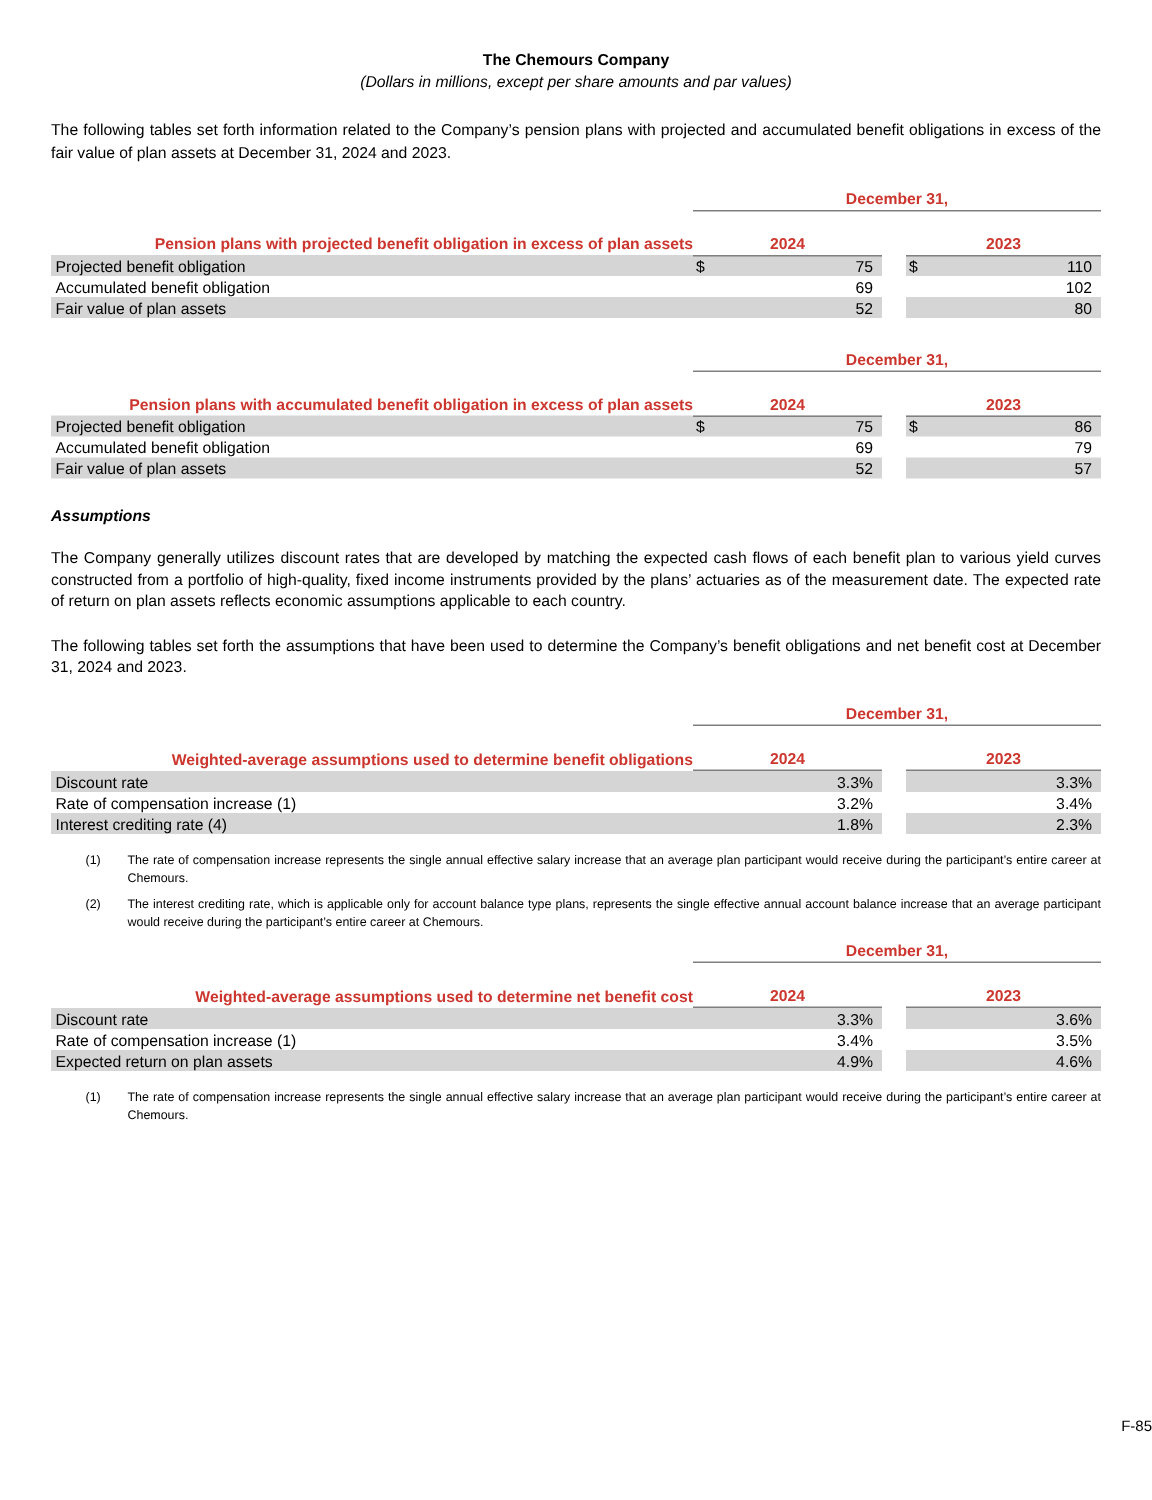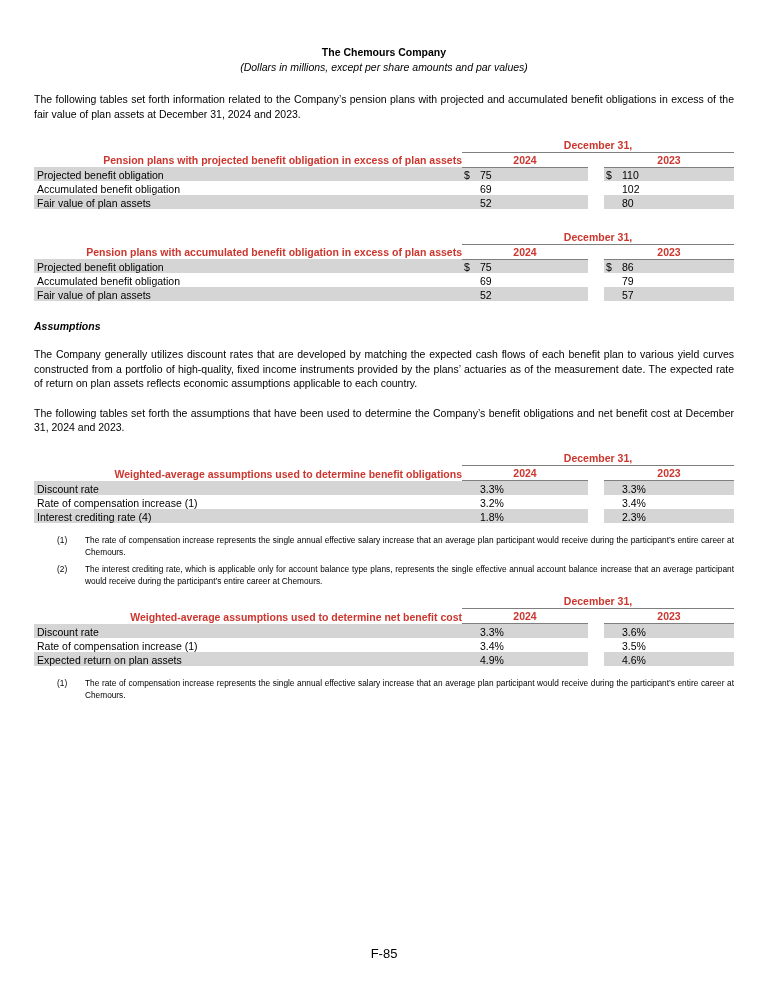--- a/index.html
+++ b/index.html
@@ -5,21 +5,21 @@
   * { margin: 0; padding: 0; box-sizing: border-box; }
   html, body { background: #ffffff; }
   .page {
     position: relative;
     width: 768px;
     height: 1000px;
     background: #ffffff;
     font-family: "Liberation Sans", "DejaVu Sans", sans-serif;
     font-size: 10.5px;
     color: #000000;
-    padding: 45px 34px 0 34px;
+    padding: 33px 34px 0 34px;
     overflow: hidden;
   }
   .doc-header { text-align: center; line-height: 14.5px; }
   .doc-header .hline { font-weight: bold; }
   .doc-header .hsub { font-style: italic; font-weight: normal; }
 
   p.body-text {
     line-height: 14.5px;
     text-align: justify;
     margin-top: 18px;
@@ -59,33 +59,33 @@
     text-align: center;
     border-bottom: 1px solid #7f7f7f;
     height: 14px;
     padding-bottom: 1px;
   }
   .fin-table td.year-cell {
     color: #CC362E;
     font-weight: bold;
     text-align: center;
     border-bottom: 1px solid #7f7f7f;
-    height: 15px;
+    height: 30px;
     padding-bottom: 1px;
   }
   .fin-table td.title-cell {
     color: #CC362E;
     font-weight: bold;
     padding-left: 3px;
     padding-bottom: 1px;
     text-align: right;
   }
   .fin-table td.label-cell { padding-left: 3px; }
   .fin-table td.sym-cell   { padding-left: 2px; }
-  .fin-table td.val-cell   { text-align: left; padding-right: 6px; }
+  .fin-table td.val-cell   { text-align: right; padding-right: 6px; }
   .fin-table tr.shaded td  { background: #D5D5D5; }
   .fin-table tr.shaded td.gap-cell { background: #ffffff; }
 
   .footnotes { margin-top: 11px; }
   .footnote {
     display: flex;
     font-size: 8.3px;
     line-height: 12.5px;
     margin-bottom: 4px;
   }
@@ -94,22 +94,22 @@
     width: 28px;
     flex: 0 0 28px;
   }
   .footnote .fn-text { flex: 1; text-align: justify; }
 
   .page-footer {
     position: absolute;
     top: 946px;
     left: 0;
     width: 768px;
-    text-align: center;
-    font-size: 13px;
+    text-align: right;
+    font-size: 10px;
   }
 </style>
 </head>
 <body>
 
 <div class="page">
 
   <div class="doc-header">
     <div class="hline">The Chemours Company</div>
     <div class="hsub">(Dollars in millions, except per share amounts and par values)</div>

